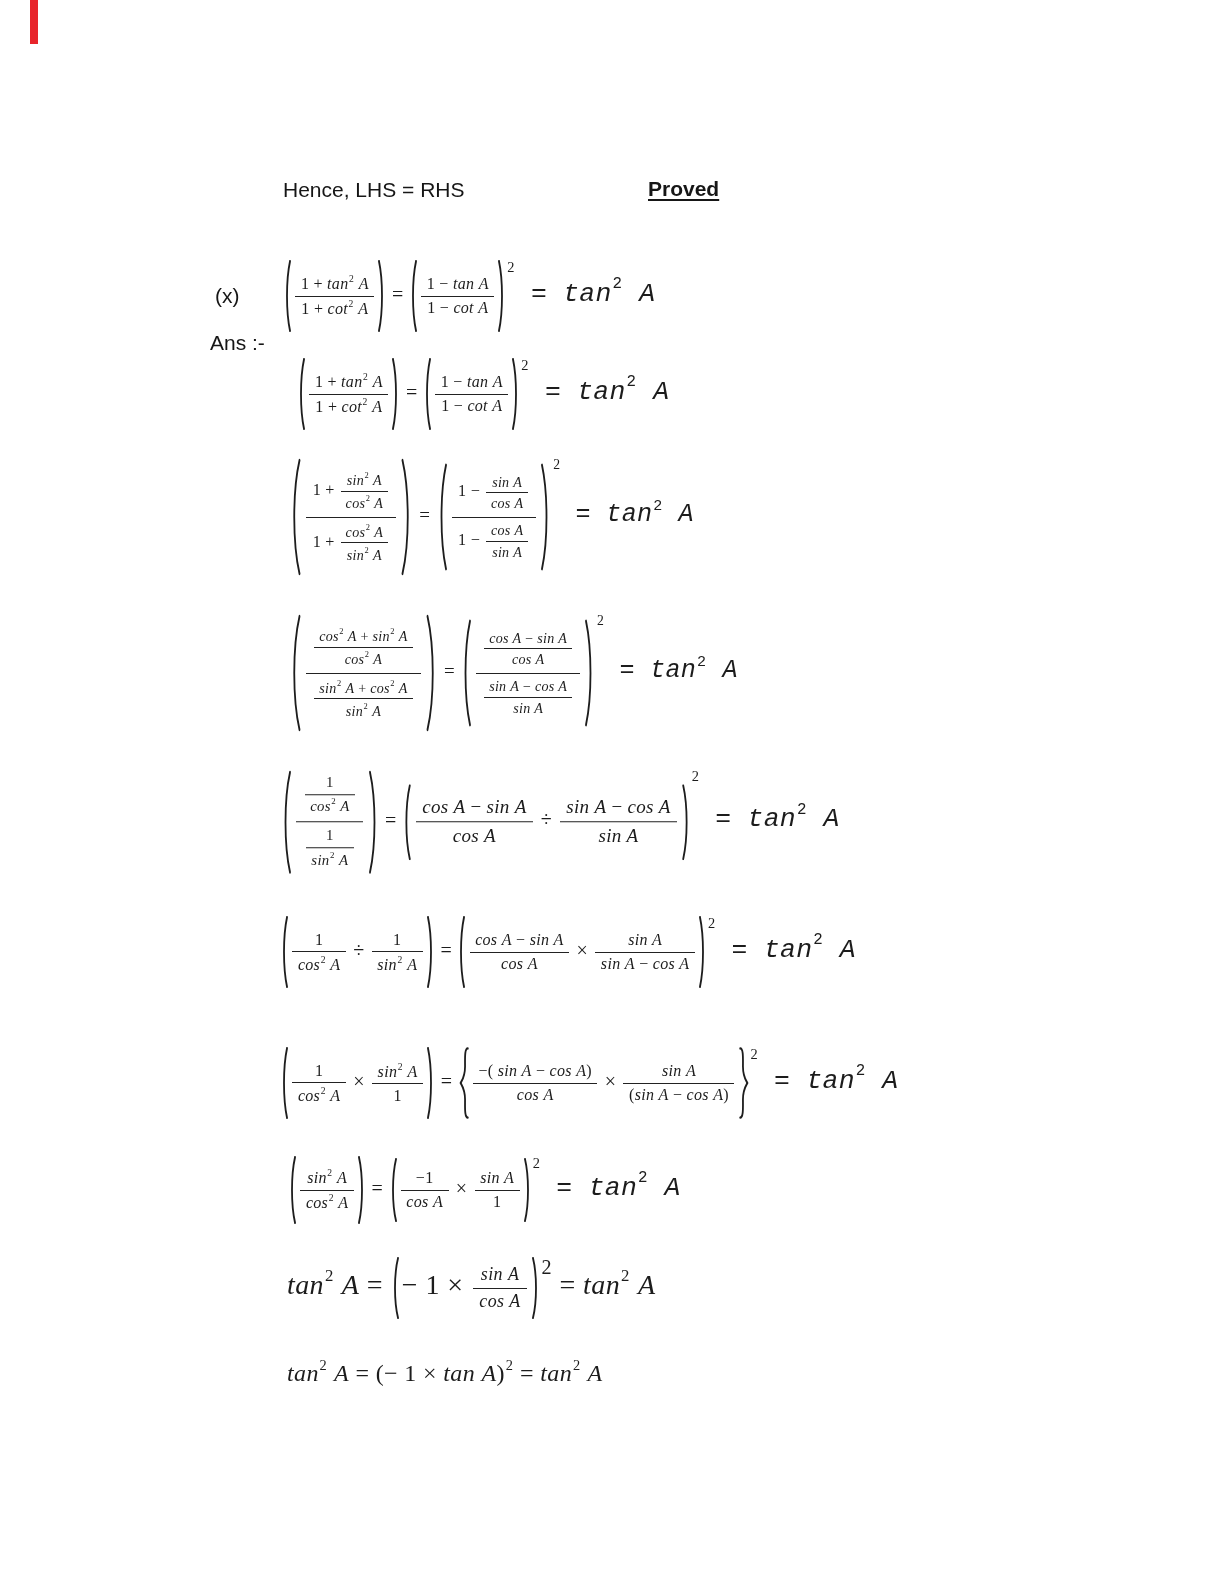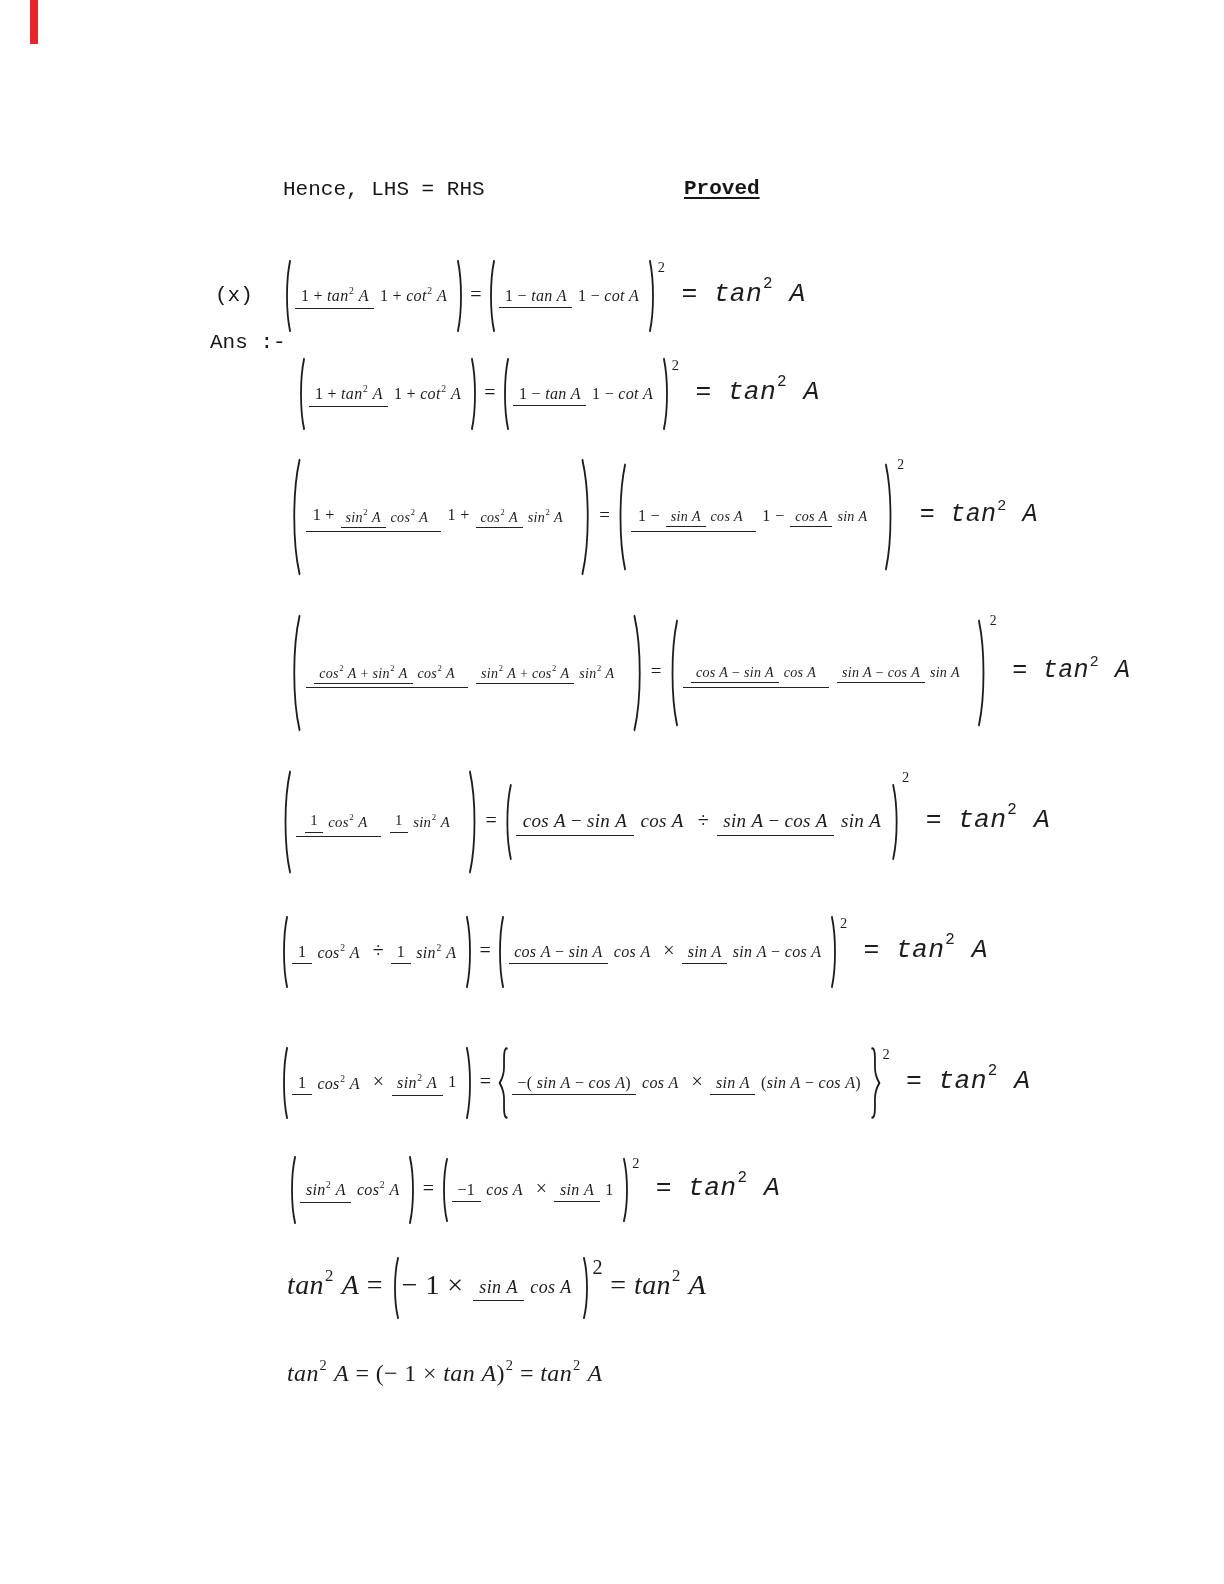--- a/index.html
+++ b/index.html
@@ -2,34 +2,34 @@
 <html><head>
 <meta charset="utf-8">
 <style>
   html,body { margin:0; padding:0; background:#ffffff; }
   .page {
     position:relative; width:1224px; height:1584px; background:#ffffff;
     font-family:"Liberation Serif", serif; color:#1c1c1c; overflow:hidden;
   }
   .red-mark { position:absolute; left:30px; top:0; width:8px; height:44px; }
   .hdr {
-    position:absolute; font-family:Liberation Mono, monospace;
+    position:absolute; font-family:Liberation Sans, sans-serif;
     font-size:21px; color:#161616; white-space:pre;
   }
-  .proved { font-weight:700; text-decoration:underline; text-decoration-thickness:2px; text-underline-offset:3px;margin-left:36px; }
+  .proved { font-weight:700; text-decoration:underline; text-decoration-thickness:2px; text-underline-offset:3px; }
 
   
   .eq-row {
     position:absolute; transform:translateY(-50%);
     white-space:pre; line-height:1.25; color:#1c1c1c; letter-spacing:0.015em;
   }
   .mit { font-style:italic; }
   .msup { font-size:0.6em; vertical-align:0.78em; padding:0 0.06em; letter-spacing:0; }
   .mfrac {
-    display:inline-flex; flex-direction:row; vertical-align:middle;
+    display:inline-flex; flex-direction:column; vertical-align:middle;
     text-align:center; font-size:0.8em; line-height:1.2; margin:0 0.12em;
   }
   .mnum, .mden { display:block; padding:0.12em 0.35em; }
   .mnum { border-bottom:1.5px solid #222; }
   .mfrac .mfrac { font-size:0.87em; }
   .mfrac.outer { font-size:0.85em; }
   .mfrac.outer > .mnum, .mfrac.outer > .mden { padding:0.2em 0.4em; }
   .mfrac.lg { font-size:0.95em; }
   .mfrac.sm { font-size:0.64em; }
   .mrow, .mbody { display:inline; }

